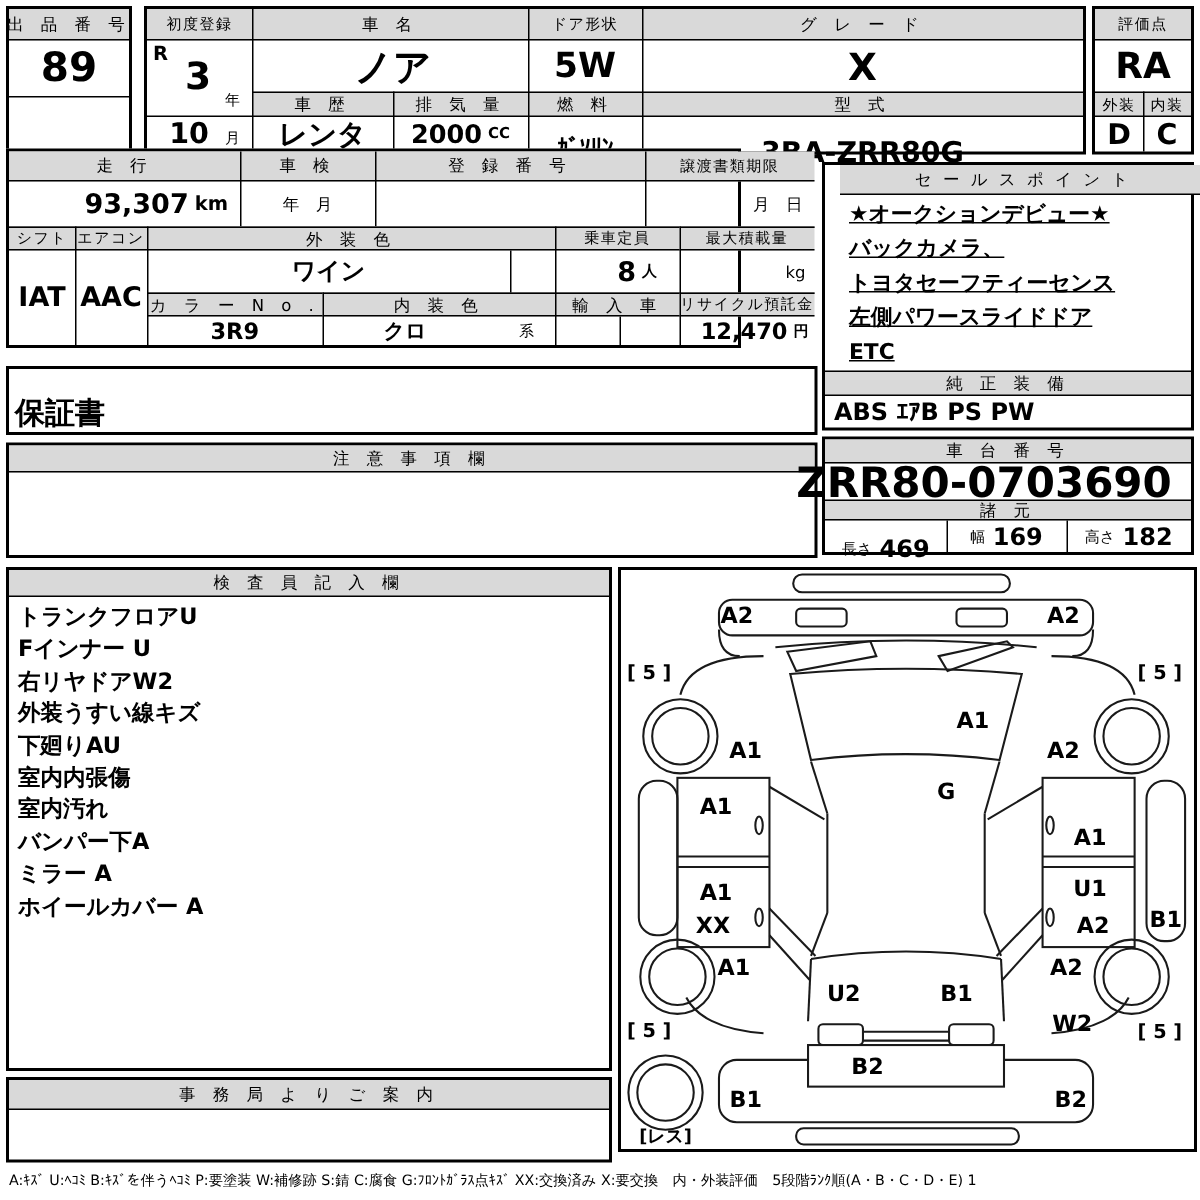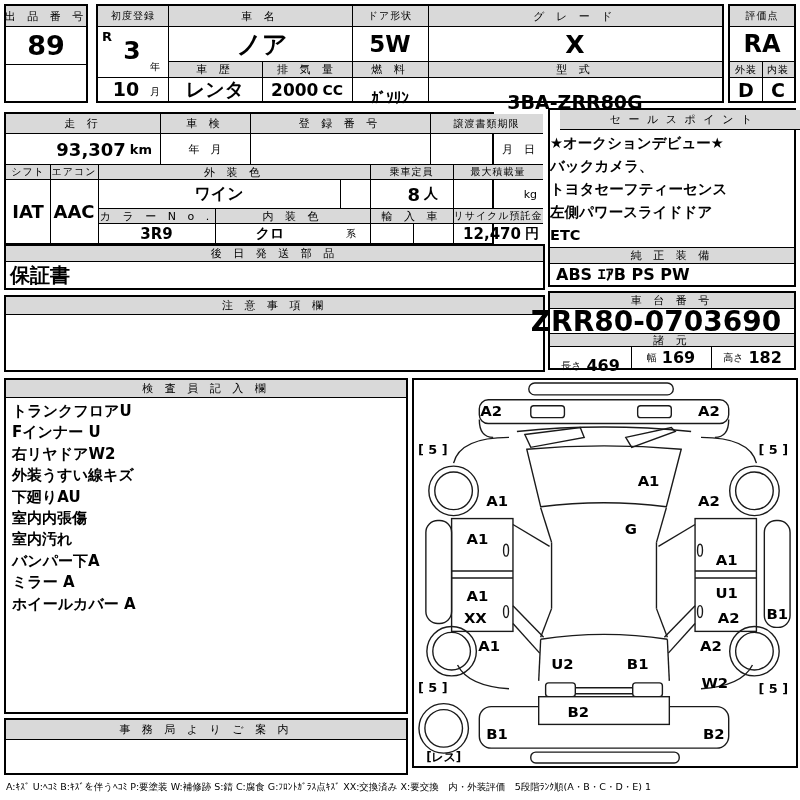--- a/index.html
+++ b/index.html
@@ -9,22 +9,22 @@
   .abs{position:absolute;box-sizing:border-box;}
   .hdr{background:#d9d9d9;display:flex;align-items:center;justify-content:center;
        font-size:11px;letter-spacing:4px;border-bottom:1px solid #000;white-space:nowrap;overflow:hidden;}
   .hdr.tight{letter-spacing:1px;font-size:10px;}
   .hdr.topline{border-top:1px solid #000;}
   .vline{position:absolute;width:1px;background:#000;}
   .hline{position:absolute;height:1px;background:#000;}
   .val{display:flex;align-items:center;justify-content:center;font-weight:bold;white-space:nowrap;}
   .val.left{justify-content:flex-start;}
   .val.right{justify-content:flex-end;}
-  .unit{font-weight:bold;font-size:14px;margin-left:4px;}
-  .lines{line-height:23px;font-size:14.5px;font-weight:bold;padding:2px 0;}
+  .unit{font-weight:bold;font-size:10px;margin-left:4px;}
+  .lines{line-height:23px;font-size:14.5px;font-weight:bold;padding:2px 16px;text-decoration:underline;}
   .lines2{line-height:21.4px;font-size:15px;font-weight:bold;padding:3px 6px;}
   .legend{position:absolute;font-size:9.5px;white-space:nowrap;letter-spacing:0px;}
   svg text{font-family:"DejaVu Sans","Liberation Sans",sans-serif;font-weight:bold;}
 </style>
 </head>
 <body>
 
 <div class="sheet">
 
   <div class="box" style="left:4px;top:4px;width:84px;height:99px">
@@ -72,21 +72,21 @@
   <div class="box" style="left:728px;top:4px;width:68px;height:99px">
     <div class="hdr abs tight" style="left:0;top:0;width:64px;height:21px">評価点</div>
     <div class="val abs" style="left:0;top:21px;width:64px;height:34px;font-size:24px">RA</div>
     <div class="hdr abs topline tight" style="left:0;top:55px;width:32px;height:17px">外装</div>
     <div class="hdr abs topline tight" style="left:32px;top:55px;width:32px;height:17px">内装</div>
     <div class="val abs" style="left:0;top:72px;width:32px;height:23px;font-size:19px">D</div>
     <div class="val abs" style="left:32px;top:72px;width:32px;height:23px;font-size:19px">C</div>
     <div class="vline" style="left:32px;top:55px;height:40px"></div>
   </div>
 
-  <div class="box" style="left:4px;top:112px;width:490px;height:133px">
+  <div class="box" style="left:4px;top:99px;width:490px;height:133px">
     <div class="hdr abs" style="left:0;top:0;width:154px;height:20px">走 行</div>
     <div class="hdr abs" style="left:154px;top:0;width:90px;height:20px">車 検</div>
     <div class="hdr abs" style="left:244px;top:0;width:180px;height:20px">登 録 番 号</div>
     <div class="hdr abs tight" style="left:424px;top:0;width:113px;height:20px">譲渡書類期限</div>
 
     <div class="val abs right" style="left:0;top:20px;width:146px;height:30px;font-size:18px">
       <span>93,307</span>
         <span class="unit" style="font-size:13px">km</span>
     </div>
     <div class="val abs" style="left:154px;top:20px;width:90px;height:30px;font-size:11px;font-weight:normal">年　月</div>
@@ -141,21 +141,20 @@
         <div>バックカメラ、</div>
         <div>トヨタセーフティーセンス</div>
         <div>左側パワースライドドア</div>
         <div>ETC</div>
       </div>
     <div class="hdr abs topline" style="left:0;top:137px;width:244px;height:17px">純 正 装 備</div>
     <div class="val abs left" style="left:0;top:154px;width:244px;height:21px;font-size:16px;padding-left:6px">ABS ｴｱB PS PW</div>
   </div>
 
   <div class="box" style="left:4px;top:244px;width:541px;height:46px">
-    <div class="hdr abs" style="left:0;top:0;width:537px;height:16px">後 日 発 送 部 品</div>
     <div class="val abs left" style="left:0;top:16px;width:537px;height:26px;font-size:20px;padding-left:4px">保証書</div>
   </div>
 
   <div class="box" style="left:4px;top:295px;width:541px;height:77px">
     <div class="hdr abs" style="left:0;top:0;width:537px;height:18px">注 意 事 項 欄</div>
     <div class="abs" style="left:0;top:18px;width:537px;height:55px"></div>
   </div>
 
   <div class="box" style="left:548px;top:291px;width:248px;height:79px">
     <div class="hdr abs" style="left:0;top:0;width:244px;height:16px">車 台 番 号</div>

